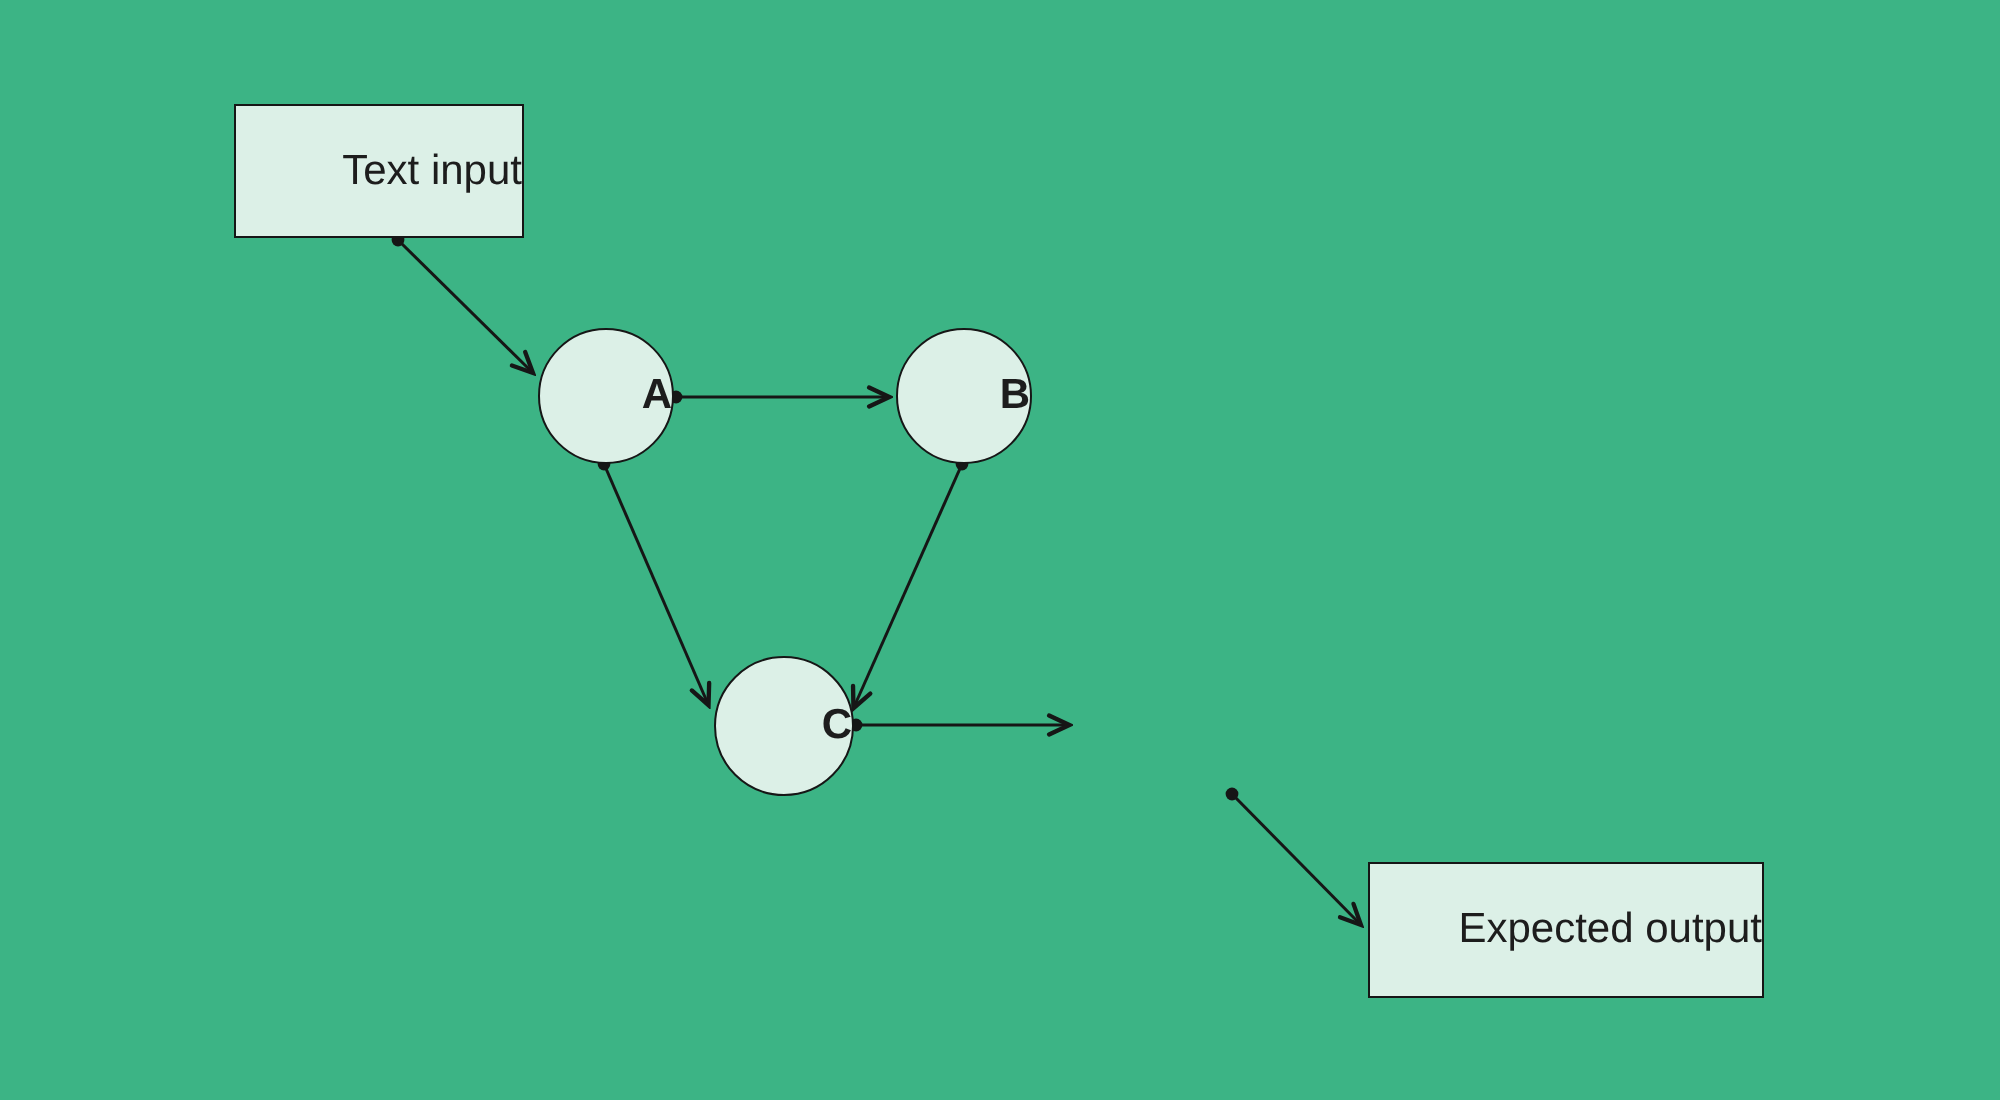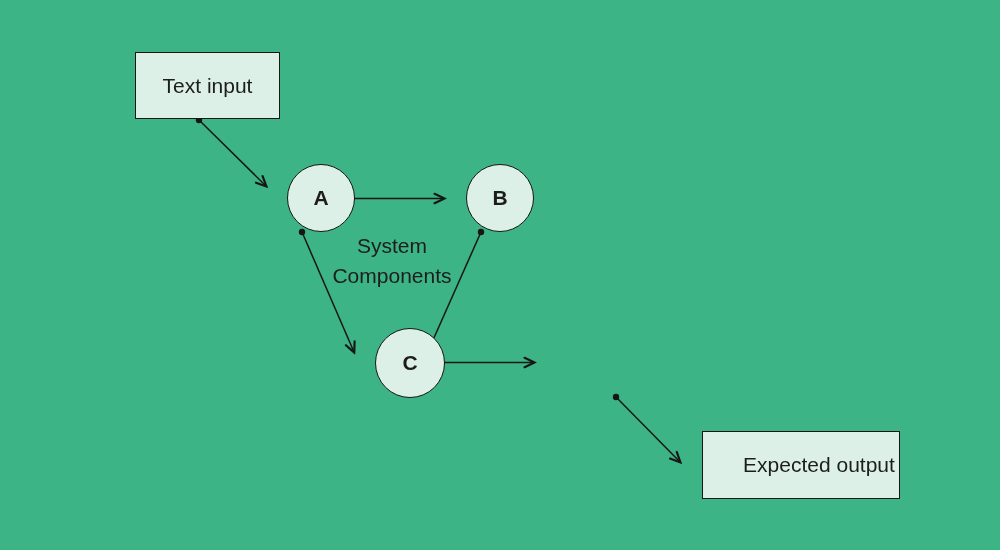--- a/index.html
+++ b/index.html
@@ -27,27 +27,26 @@
     stroke-width: 1.5;
   }
   .edges-layer circle.start-dot {
     fill: #161616;
   }
   .node {
     position: absolute;
     box-sizing: border-box;
     display: flex;
     align-items: center;
-    justify-content: center;
+    justify-content: flex-end;
     background: #dcf0e7;
     border: 1.5px solid #161616;
     font-size: 21px;
     text-align: center;
     white-space: nowrap;
-    margin-left: 18px;
   }
   .node.circle {
     border-radius: 50%;
     font-weight: 700;
   }
   .annotation {
     position: absolute;
     left: 312px;
     top: 231px;
     width: 160px;
@@ -115,15 +114,14 @@
 
   <div class="node circle node-c">
     <span>C</span>
   </div>
 
 
   <div class="node rect node-expected-output">
     <span>Expected output</span>
   </div>
 
-  <div class="annotation">System Components</div>
 
 </div>
 
 </body></html>

